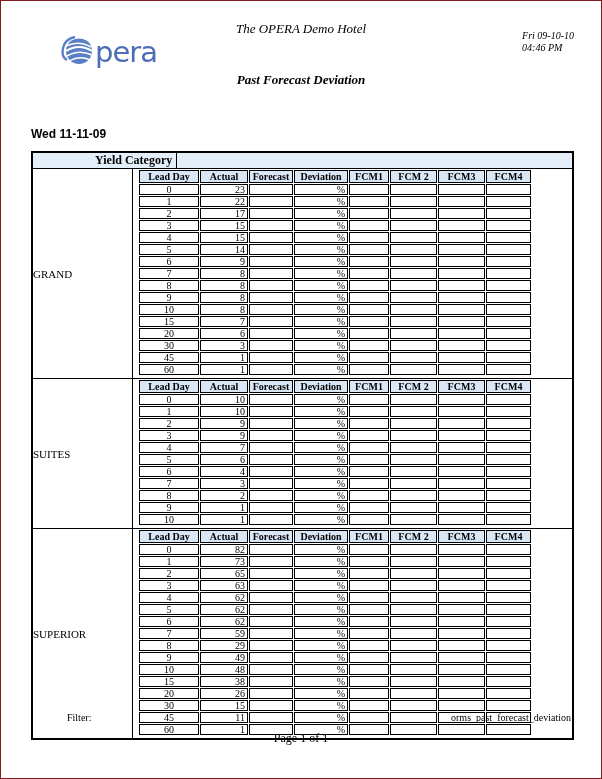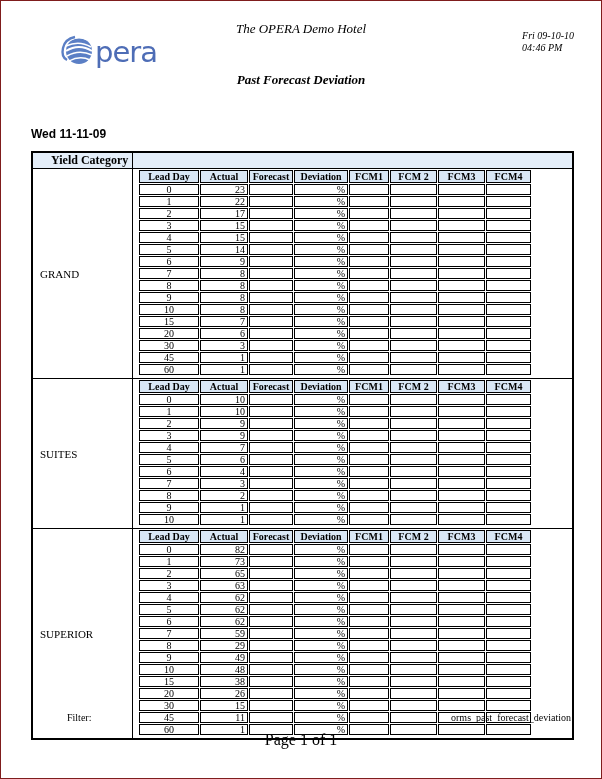--- a/index.html
+++ b/index.html
@@ -19,26 +19,26 @@
     font-family:Liberation Serif, serif;font-style:italic;font-size:13px;}
   .report-title{position:absolute;top:71px;left:0;width:100%;text-align:center;
     font-weight:bold;font-style:italic;font-size:13px;}
   .datetime{position:absolute;top:29px;right:27px;text-align:left;font-style:italic;font-size:10px;line-height:12px;}
   .date-heading{position:absolute;left:30px;top:126px;font-family:"Liberation Sans",sans-serif;
     font-weight:bold;font-size:12px;letter-spacing:0px;}
   
   .report-table{position:absolute;left:30px;top:150px;width:543px;box-sizing:border-box;border:2px solid #000;}
   .yc-header{display:flex;align-items:stretch;background:var(--header-row-bg);border-bottom:1px solid #000;height:15px;}
   .yc-label{width:100px;box-sizing:border-box;border-right:1px solid #000;padding-left:18px;
-    font-weight:bold;font-size:12px;line-height:15px;}
+    font-weight:bold;font-size:12px;line-height:15px;margin-left:44px;}
   .yc-rest{flex:1;}
   .section{display:flex;align-items:stretch;}
   .section + .section{border-top:1px solid #000;}
   .cat-cell{width:100px;box-sizing:border-box;border-right:1px solid #000;display:flex;align-items:center;
-    padding-left:7px;font-size:11px;}
+    font-size:11px;}
   .section-body{flex:1;padding:0 5px 2px 5px;}
   
   table.inner{border-collapse:separate;border-spacing:1px;table-layout:fixed;}
   table.inner col:nth-child(1){width:60px;}
   table.inner col:nth-child(2){width:48px;}
   table.inner col:nth-child(3){width:44px;}
   table.inner col:nth-child(4){width:54px;}
   table.inner col:nth-child(5){width:40px;}
   table.inner col:nth-child(6){width:47px;}
   table.inner col:nth-child(7){width:47px;}
@@ -46,21 +46,21 @@
   table.inner th{background:var(--column-header-bg);border:1px solid #000;font-size:10px;font-weight:bold;
     height:11px;line-height:11px;padding:0;text-align:center;}
   table.inner td{border:1px solid #000;font-size:10px;height:8px;line-height:9px;padding:0 2px;background:#fff;}
   td.c-lead{text-align:center;}
   td.c-actual{text-align:right;padding-right:8px;}
   td.c-deviation{text-align:right;padding-right:12px;}
   
   .filter-row{position:absolute;left:33px;top:711px;font-size:10px;display:flex;}
   .filter-label{width:42px;margin-left:33px;}
   .report-id{position:absolute;right:30px;top:711px;font-size:10px;}
-  .page-info{position:absolute;left:0;top:730px;width:100%;text-align:center;font-size:16px;}
+  .page-info{position:absolute;left:0;top:730px;width:100%;text-align:center;font-size:12px;}
 </style>
 </head>
 <body>
 
 <div class="page">
 
   <div class="opera-logo">
     <span>
       <svg width="42" height="46" viewBox="0 0 42 46">
         <circle cx="22" cy="24" r="13" fill="#5b7fc5"></circle>

